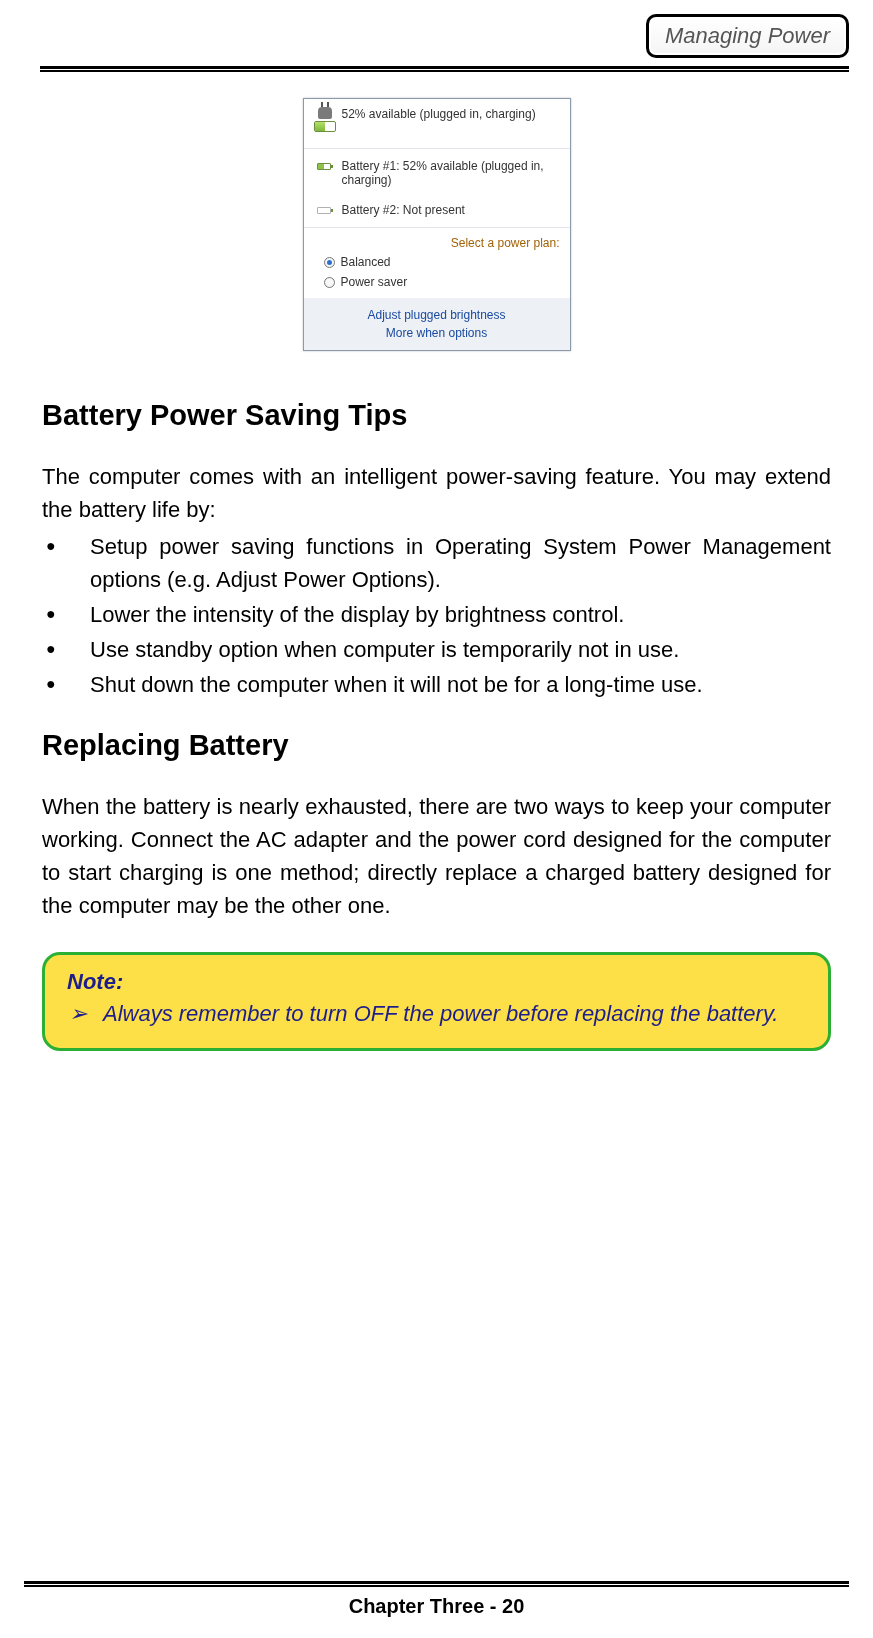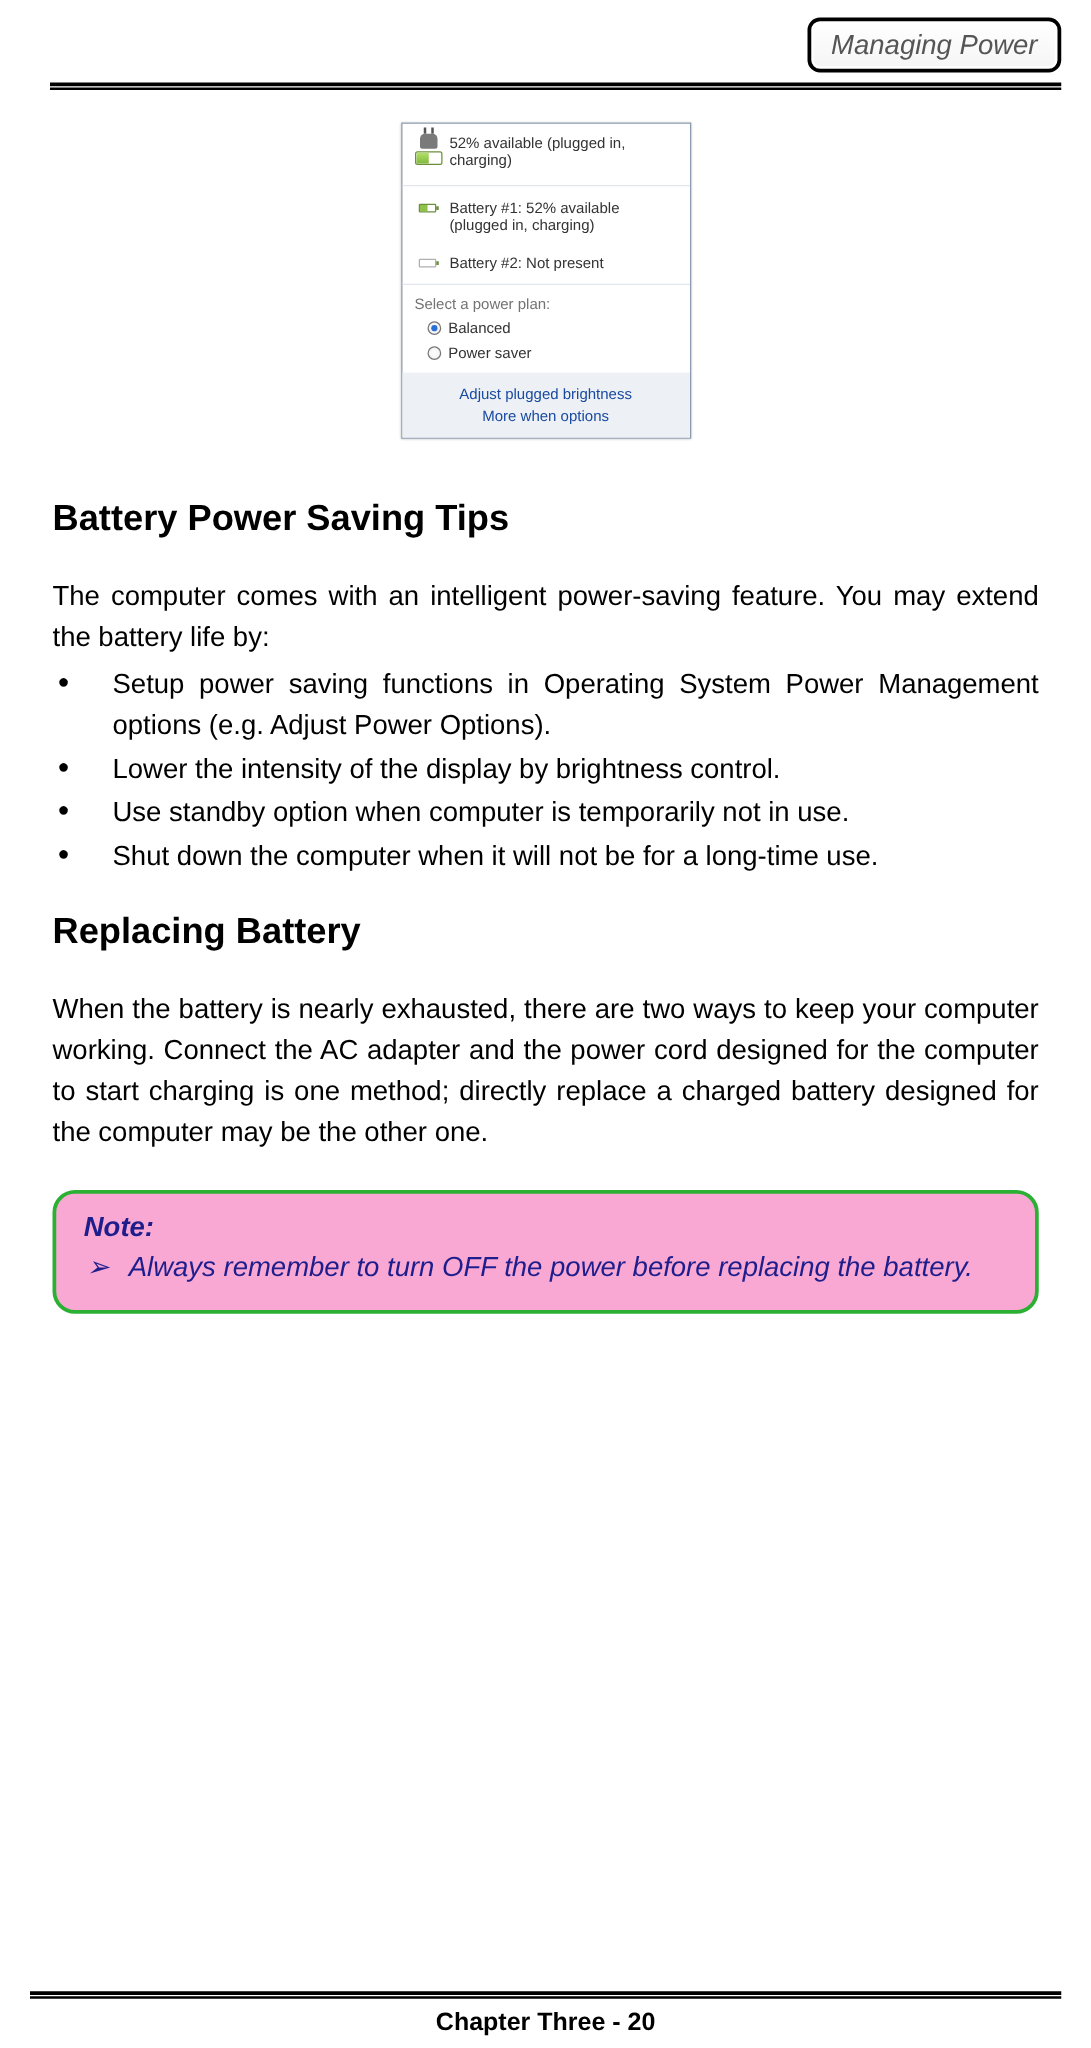--- a/index.html
+++ b/index.html
@@ -36,21 +36,21 @@
   }
   .content {
     padding: 0 42px;
   }
   .popup-wrap {
     display: flex;
     justify-content: center;
     margin-top: 26px;
   }
   .popup {
-    width: 232px;
+    width: 268px;
     border: 1px solid #8b9aad;
     background: #fff;
     font-size: 12px;
     color: #333;
     font-family: "Segoe UI", Tahoma, sans-serif;
     box-shadow: 0 0 2px rgba(0,0,0,0.25);
   }
   .popup-row {
     display: flex;
     padding: 8px 10px;
@@ -112,21 +112,22 @@
     overflow: hidden;
   }
   .plug-batt .fill {
     position: absolute;
     left: 0; top: 0; bottom: 0;
     width: 52%;
     background: linear-gradient(#b4e26a,#7fb83a);
   }
   .popup-section-label {
     padding: 6px 10px 2px 10px;
-    color: #737373;
+    color: #a16207;
+    text-align: right;
   }
   .radio-row {
     display: flex;
     align-items: center;
     gap: 6px;
     padding: 3px 10px 3px 20px;
   }
   .radio {
     width: 11px; height: 11px;
     border: 1px solid #777;
@@ -180,21 +181,21 @@
     content: "●";
     position: absolute;
     left: 4px;
     font-size: 16px;
     top: 4px;
   }
   .note-box {
     margin-top: 30px;
     border: 3px solid #2cb033;
     border-radius: 18px;
-    background: #f9a8d4;
+    background: #fde047;
     padding: 14px 22px 18px 22px;
   }
   .note-title {
     font-weight: bold;
     font-style: italic;
     font-size: 22px;
     color: #1d1e8c;
   }
   .note-list {
     list-style: none;
@@ -211,21 +212,21 @@
   }
   .note-list li::before {
     content: "➢";
     position: absolute;
     left: 2px;
     color: #1d1e8c;
   }
 
   .footer-area {
     position: absolute;
-    bottom: 8px;
+    bottom: 20px;
     left: 24px;
     right: 24px;
   }
   .page-num {
     text-align: center;
     font-weight: bold;
     font-size: 20px;
     margin-top: 8px;
   }
 </style>

